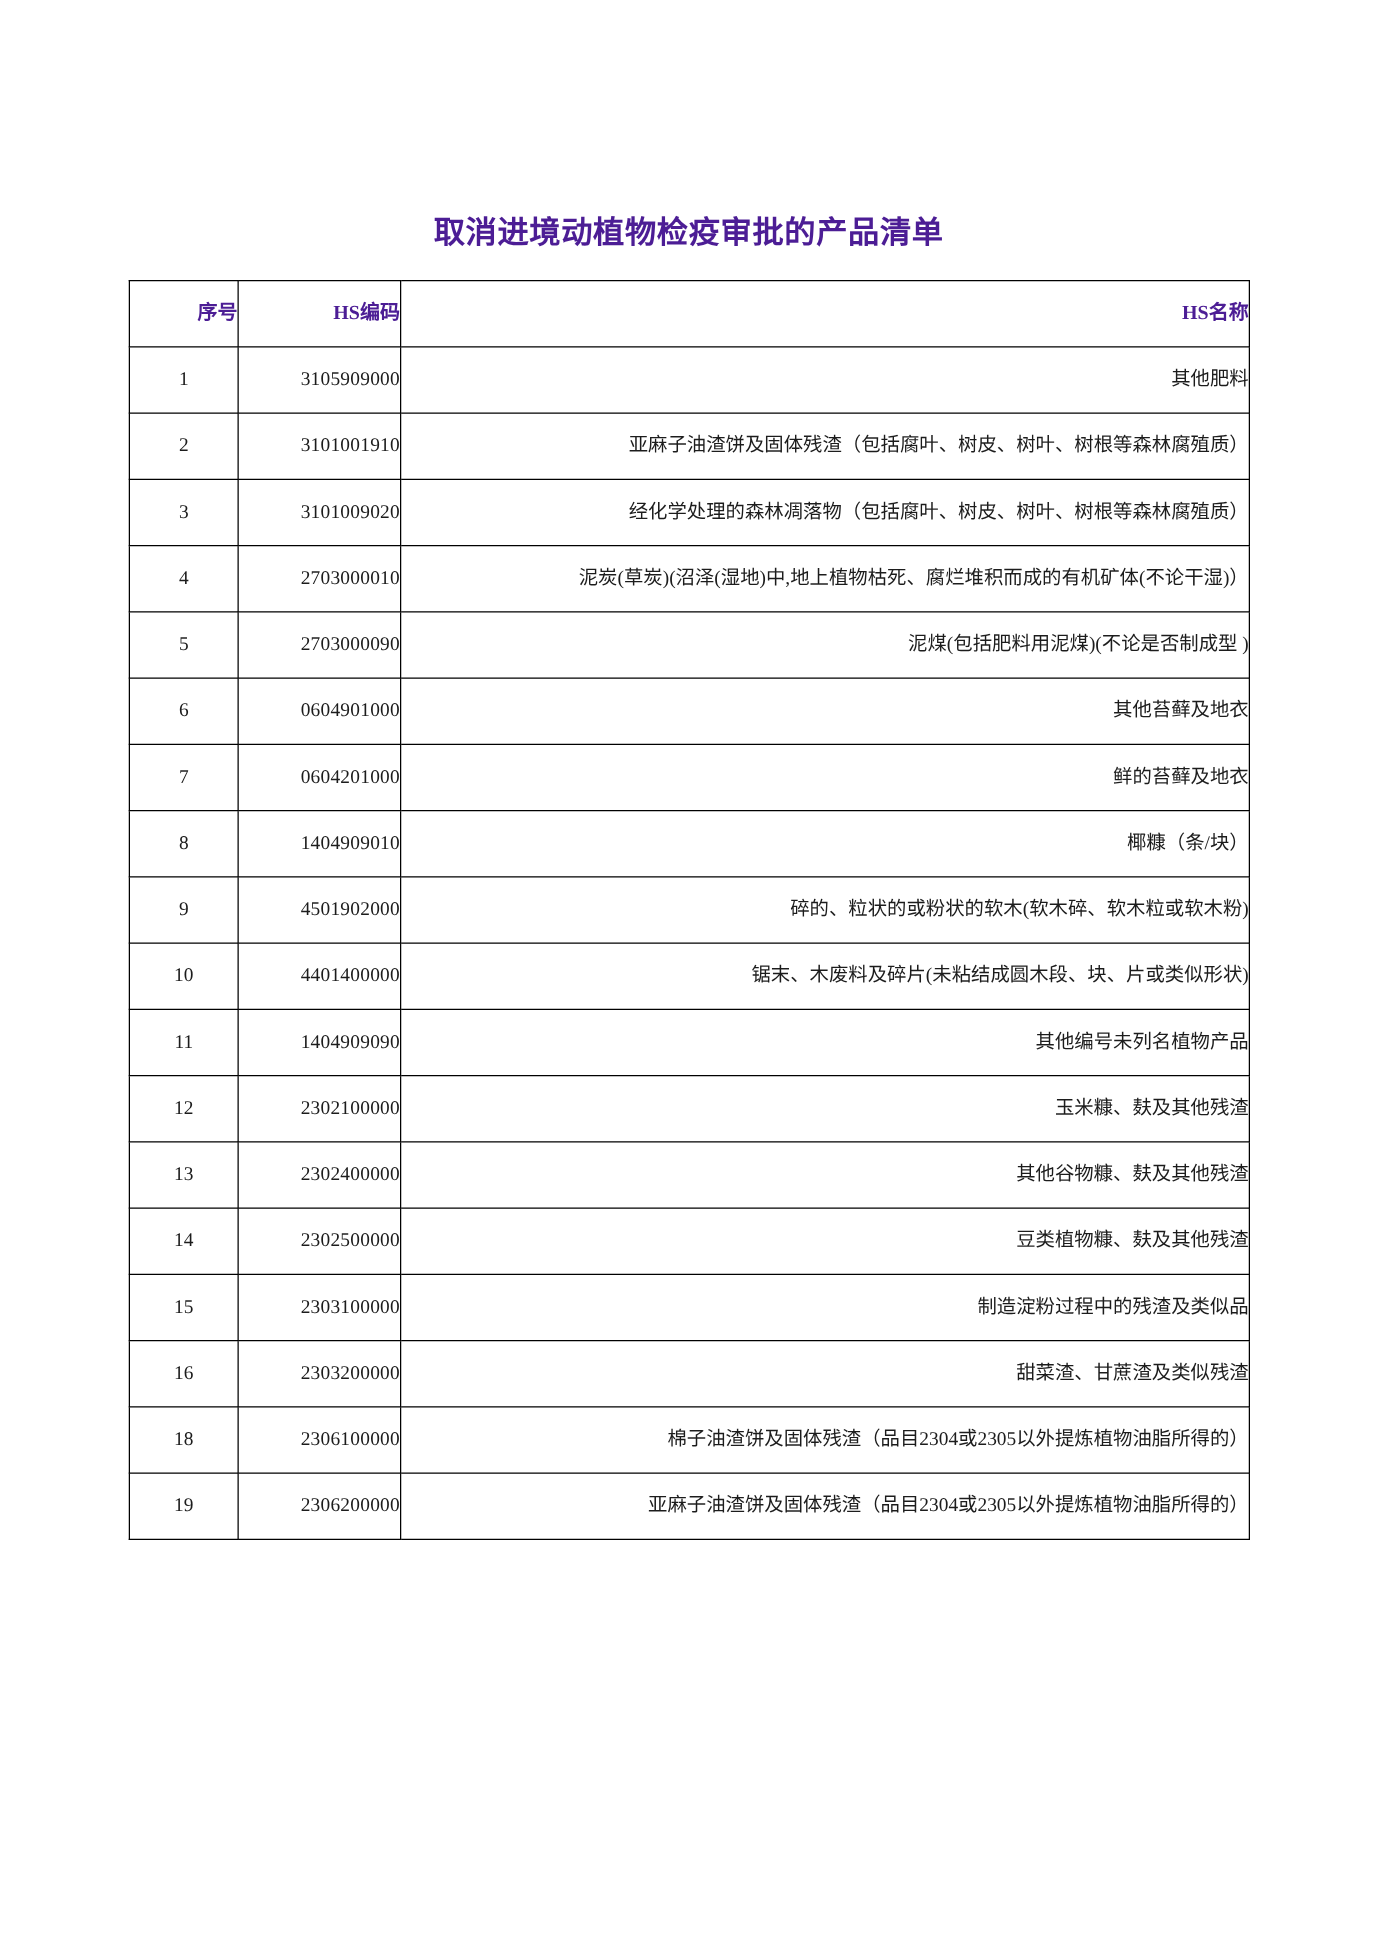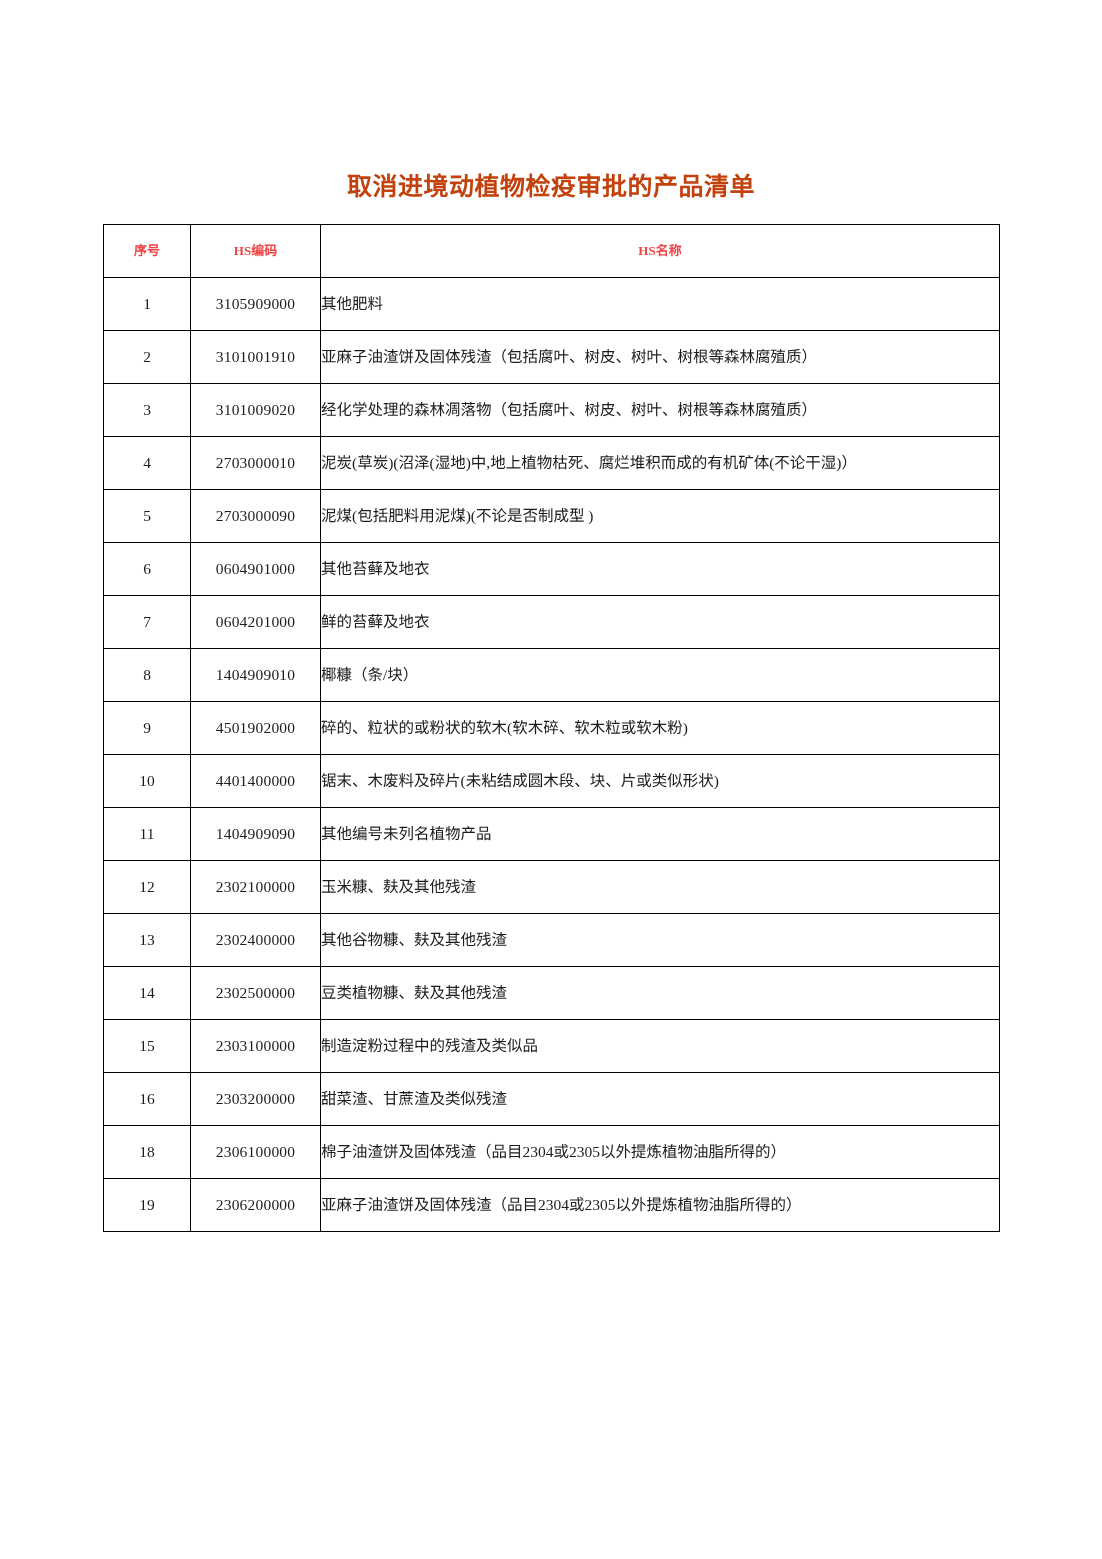--- a/index.html
+++ b/index.html
@@ -25,21 +25,21 @@
   .doc-title {
     position: absolute;
     top: 172px;
     left: 0;
     width: 1102px;
     text-align: center;
     font-size: 25px;
     font-weight: bold;
     letter-spacing: 0.5px;
     font-family: "Liberation Serif", "DejaVu Serif", serif;
-    color: #c2410c;
+    color: #4c1d95;
     line-height: 1.2;
   }
   .table-wrap {
     position: absolute;
     top: 224px;
     left: 103px;
     width: 896px;
   }
   table.hs-table {
     border-collapse: collapse;
@@ -55,39 +55,39 @@
   table.hs-table td {
     border: 1.6px solid #000000;
     padding: 0;
     vertical-align: middle;
     font-size: 15.5px;
     line-height: 1.55;
     color: #1c1c1c;
   }
   table.hs-table thead th {
     height: 52px;
-    text-align: center;
+    text-align: right;
     font-weight: bold;
-    font-size: 13px;
-    color: #ef4444;
+    font-size: 16px;
+    color: #4c1d95;
   }
   td.seq-cell {
     text-align: center;
     height: 52px;
     font-size: 15.5px;
     color: #1c1c1c;
   }
   td.code-cell {
-    text-align: center;
+    text-align: right;
     font-size: 15.5px;
     color: #1c1c1c;
     letter-spacing: 0.2px;
   }
   td.name-cell {
-    text-align: left;
+    text-align: right;
     padding: 6px 4px 6px 7px;
     font-size: 15.5px;
     color: #1c1c1c;
     word-break: break-all;
   }
   tr.data-row { height: 52px; }
 </style>
 </head>
 <body>
 

